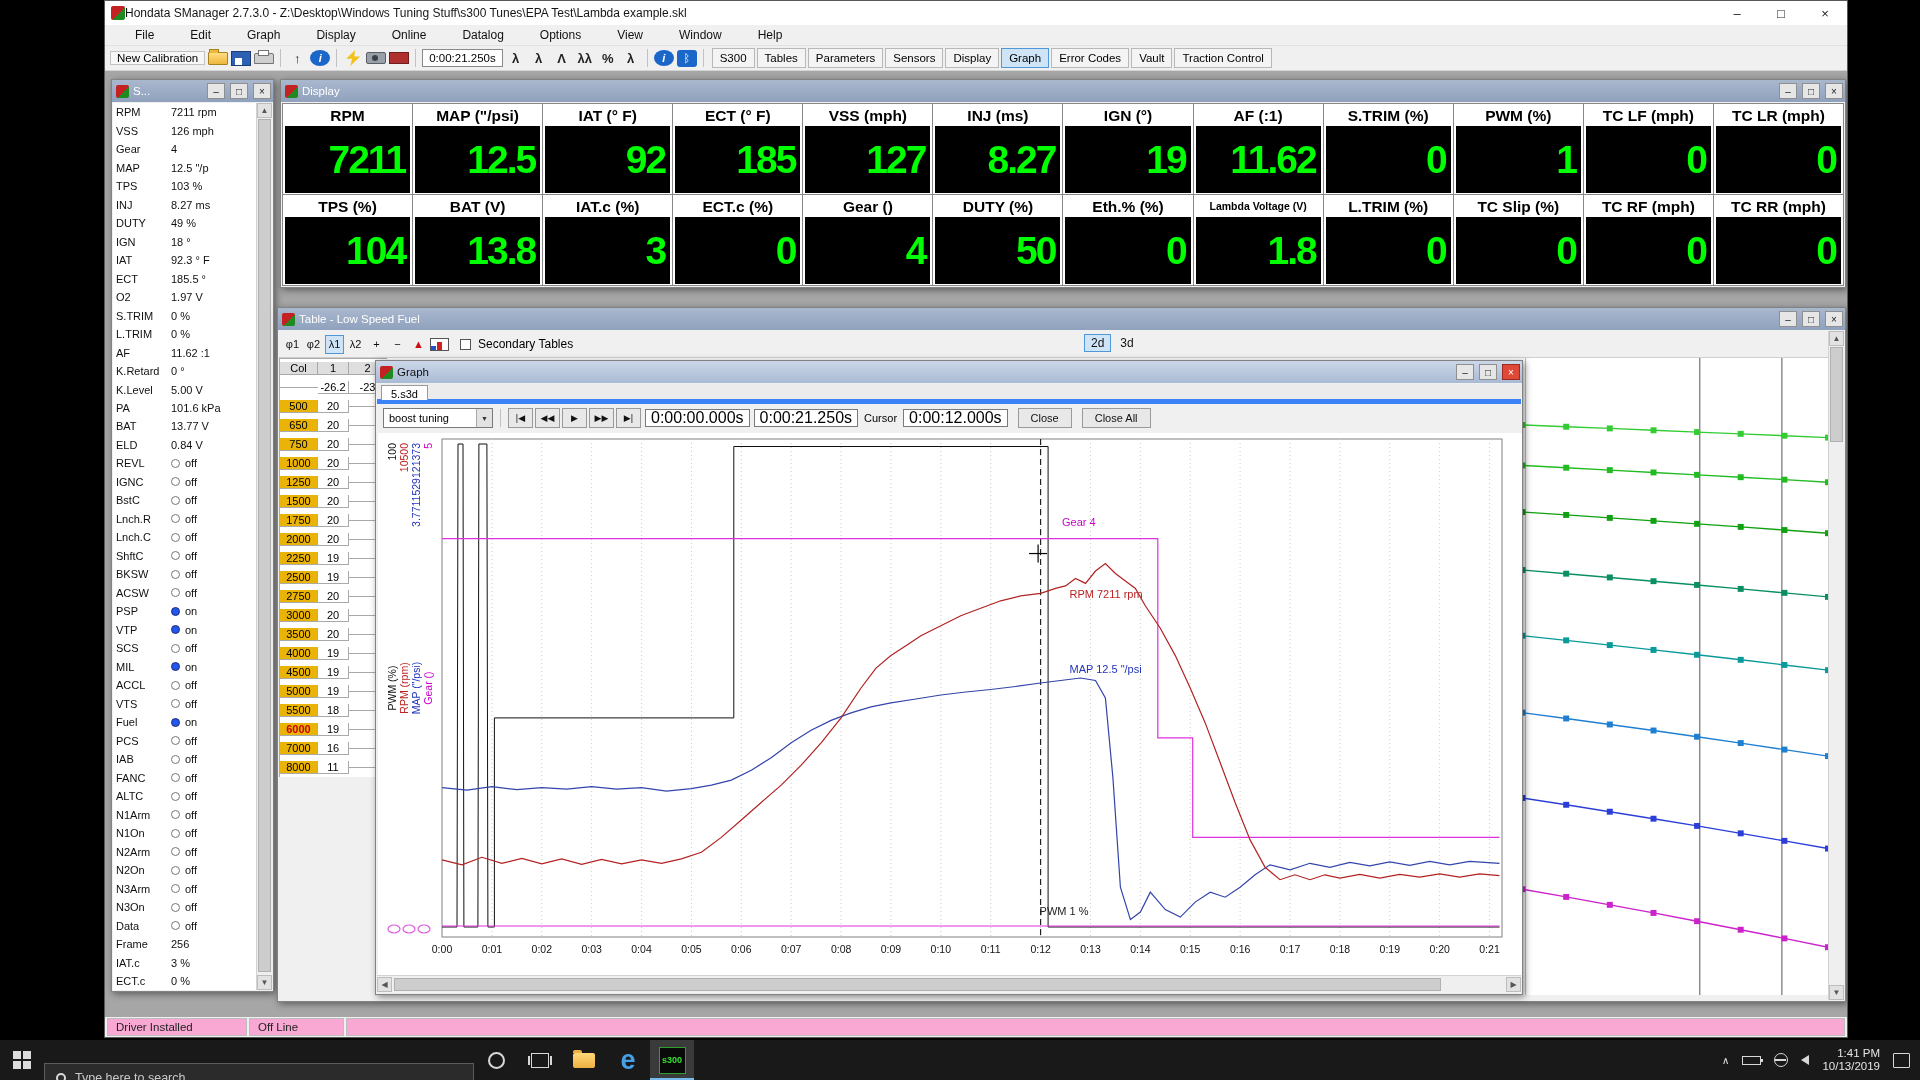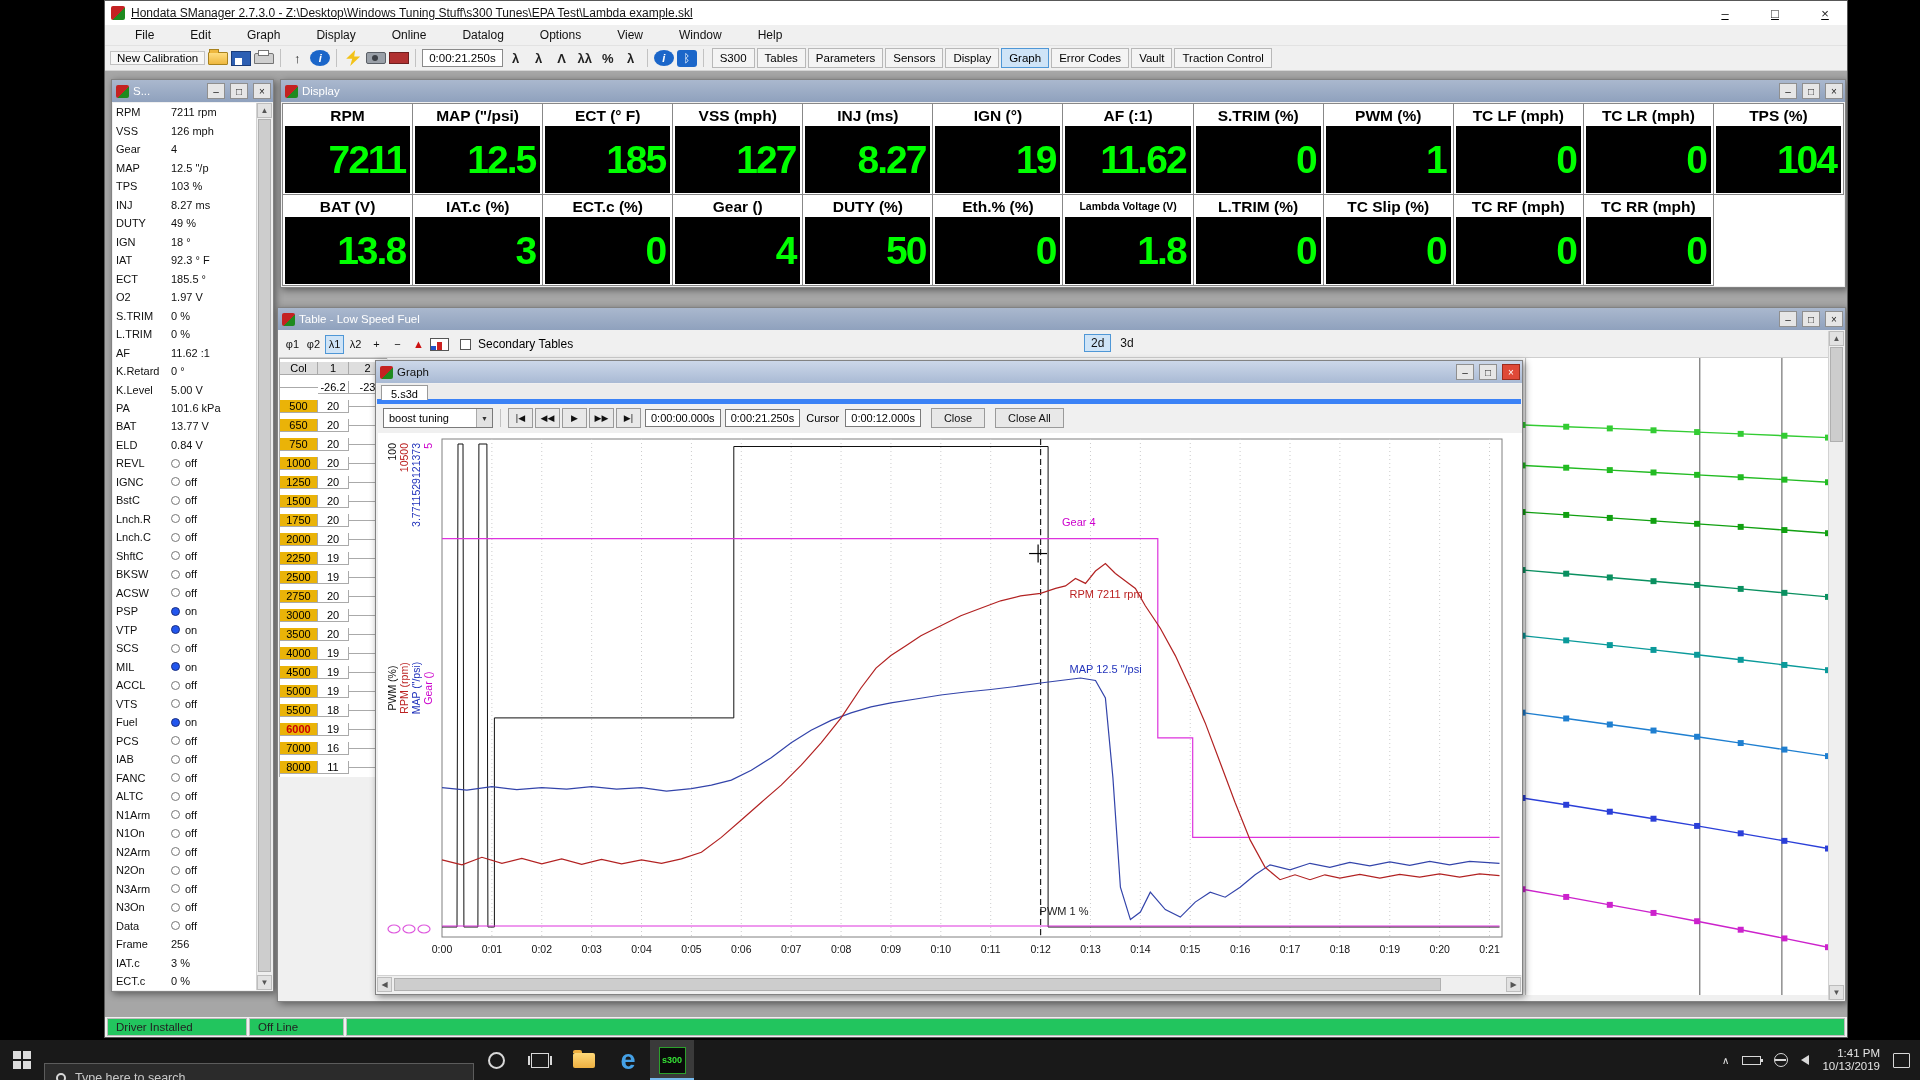--- a/index.html
+++ b/index.html
@@ -3,21 +3,21 @@
 <meta charset="utf-8">
 <style>
   * { box-sizing: border-box; margin: 0; padding: 0; }
   html,body { width:1920px; height:1080px; background:#000; overflow:hidden;
     font-family:"Liberation Sans", sans-serif; }
   #desktop { position:relative; width:1920px; height:1080px; background:#000; }
 
   
   #app { position:absolute; left:104px; top:0; width:1744px; height:1038px;
     background:#f0f0f0; border:1px solid #585858; display:flex; flex-direction:column; }
-  .titlebar { height:24px; background:#fff; display:flex; align-items:center; padding-left:6px; gap:6px; flex:0 0 auto;text-decoration:underline;}
+  .titlebar { height:24px; background:#fff; display:flex; align-items:center; padding-left:6px; gap:0; flex:0 0 auto;}
   .app-logo { width:14px; height:14px; background:linear-gradient(135deg,#c42222 55%,#1f8a1f 55%); border-radius:2px; }
   .title-text { font-size:12px; color:#151515; white-space:nowrap; overflow:hidden; }
   .tspacer { flex:1; }
   .winbtn { width:44px; height:24px; display:flex; align-items:center; justify-content:center;
     font-size:13px; color:#222; }
   .menubar { height:20px; background:#f0f0f0; display:flex; align-items:center; padding-left:2px; flex:0 0 auto;}
   .menu-item { padding:2px 8px; font-size:12px; color:#111;margin-left:20px; }
   .toolbar { height:26px; background:#f0f0f0; border-top:1px solid #e2e2e2; border-bottom:1px solid #d5d5d5;
     display:flex; align-items:center; gap:3px; padding:0 5px; flex:0 0 auto; }
   .tbtxt { font-size:11.5px; padding:0 6px; border:1px solid #c2c2c2; background:#f7f7f7; white-space:nowrap;}
@@ -115,34 +115,34 @@
     padding:2px 9px; font-size:11px; color:#000;}
   .gtoolbar { position:absolute; top:43px; left:1px; right:1px; height:28px; display:flex; align-items:center;
     gap:4px; padding:0 6px; background:#f0f0f0; }
   .combo { width:110px; height:20px; border:1px solid #7a7a7a; background:#fff; font-size:11px;
     display:flex; align-items:center; padding-left:5px; color:#000;}
   .combo-arrow { margin-left:auto; width:16px; height:18px; background:#e2e2e2; border-left:1px solid #aaa;
     display:flex; align-items:center; justify-content:center; font-size:7px; color:#333;}
   #transport { display:flex; gap:2px; }
   .tbtn { height:20px; min-width:25px; border:1px solid #9a9a9a; background:#e8e8e8; font-size:9px;
     display:flex; align-items:center; justify-content:center; padding:0 3px; color:#111;}
-  .gtime { height:18px; border:1px solid #7a7a7a; background:#fff; font-size:11px; display:flex; align-items:center; padding:0 5px; color:#000;}
+  .gtime { height:18px; border:1px solid #7a7a7a; background:#fff; font-size:16px; display:flex; align-items:center; padding:0 5px; color:#000;}
   .glabel { font-size:11px; margin:0 2px; color:#000;}
   .gbtn { height:20px; border:1px solid #9a9a9a; background:#e8e8e8; font-size:11px; padding:0 12px;
     display:flex; align-items:center; color:#111; margin-left:6px;}
   .gplot { position:absolute; left:2px; top:72px; width:1144px; height:542px; background:#fff; }
   .ghscroll { position:absolute; left:1px; right:1px; top:614px; height:17px; background:#efefef; border-top:1px solid #d2d2d2;}
   .harrow { position:absolute; top:1px; width:15px; height:15px; font-size:8px; color:#555;
     display:flex; align-items:center; justify-content:center; background:#e2e2e2; border:1px solid #bdbdbd;}
   .harrow.left { left:0; } .harrow.right { right:0; }
   .hthumb { position:absolute; top:2px; left:17px; right:80px; height:13px; background:#cdcdcd; border:1px solid #b0b0b0;}
 
   
   .statusbar { height:20px; background:#f0f0f0; display:flex; align-items:stretch; gap:2px; padding:1px 2px; flex:0 0 auto;}
-  .sb-box { border:1px solid #bdbdbd; background:#22c55e; font-size:11.5px; color:#222;
+  .sb-box { border:1px solid #bdbdbd; background:#f9a8d4; font-size:11.5px; color:#222;
     display:flex; align-items:center; padding:0 8px; white-space:nowrap;}
 
   
   #taskbar { position:absolute; left:0; bottom:0; width:1920px; height:40px; background:#191919;
     display:flex; align-items:center; z-index:20; }
   .tb-start { width:44px; height:40px; display:flex; align-items:center; justify-content:center;}
   .winlogo { display:grid; grid-template-columns:8px 8px; grid-template-rows:8px 8px; gap:2px;}
   .winlogo span { background:#dcdcdc; }
   .tb-search { width:430px; height:30px; background:#2b2b2b; border:1px solid #5c5c5c; display:flex;
     align-items:center; gap:9px; padding:0 11px; color:#c9c9c9; font-size:12.5px;margin-top:36px; }
@@ -488,20 +488,26 @@
             <div class="dcell">
               <div class="dhead">RPM</div>
               <div class="dscreen">
                 <div class="dval">7211</div>
               </div>
             </div>
             <div class="dcell">
               <div class="dhead">MAP ("/psi)</div>
               <div class="dscreen">
                 <div class="dval">12.5</div>
+              </div>
+            </div>
+            <div class="dcell">
+              <div class="dhead">IAT (° F)</div>
+              <div class="dscreen">
+                <div class="dval">92</div>
               </div>
             </div>
             <div class="dcell">
               <div class="dhead">ECT (° F)</div>
               <div class="dscreen">
                 <div class="dval">185</div>
               </div>
             </div>
             <div class="dcell">
               <div class="dhead">VSS (mph)</div>

